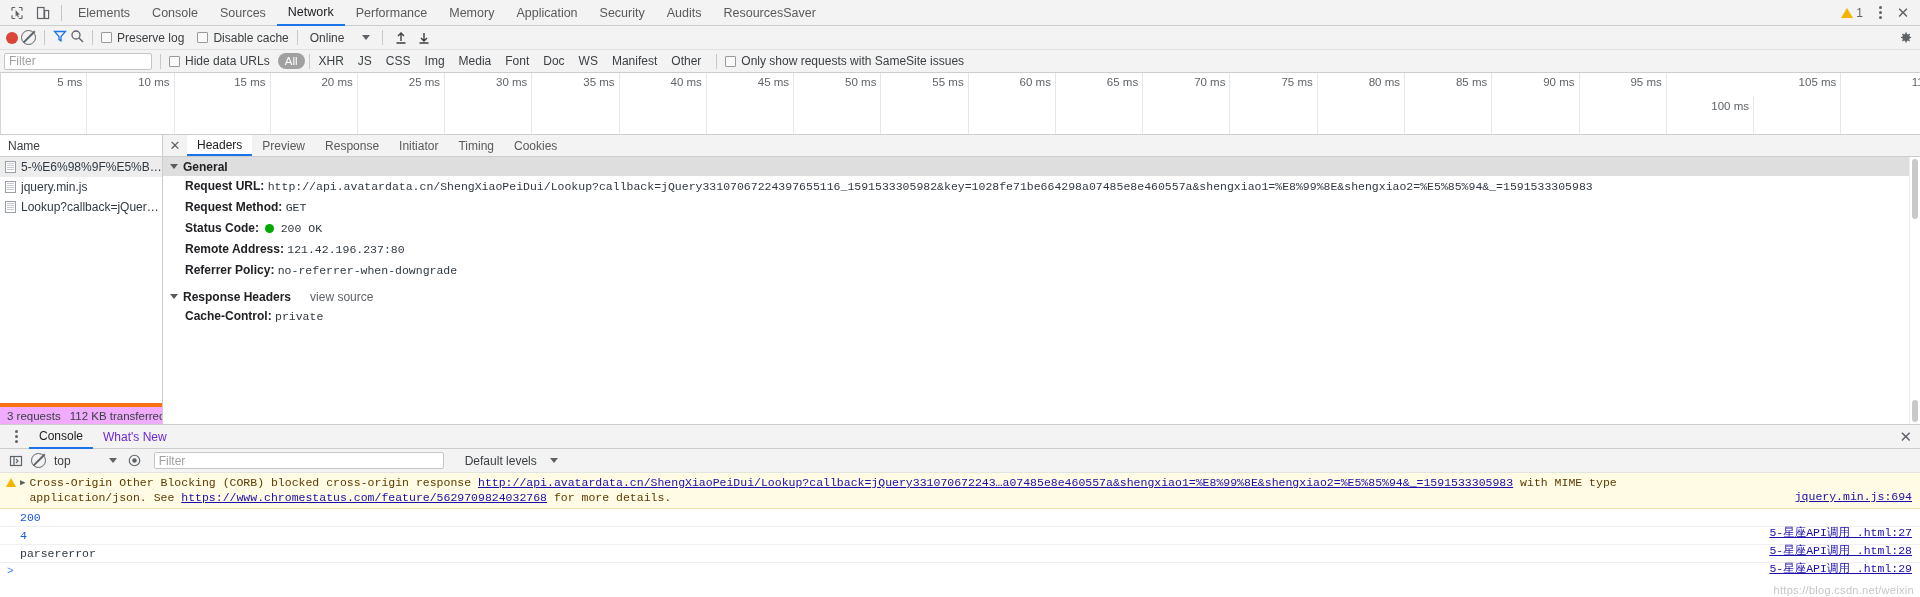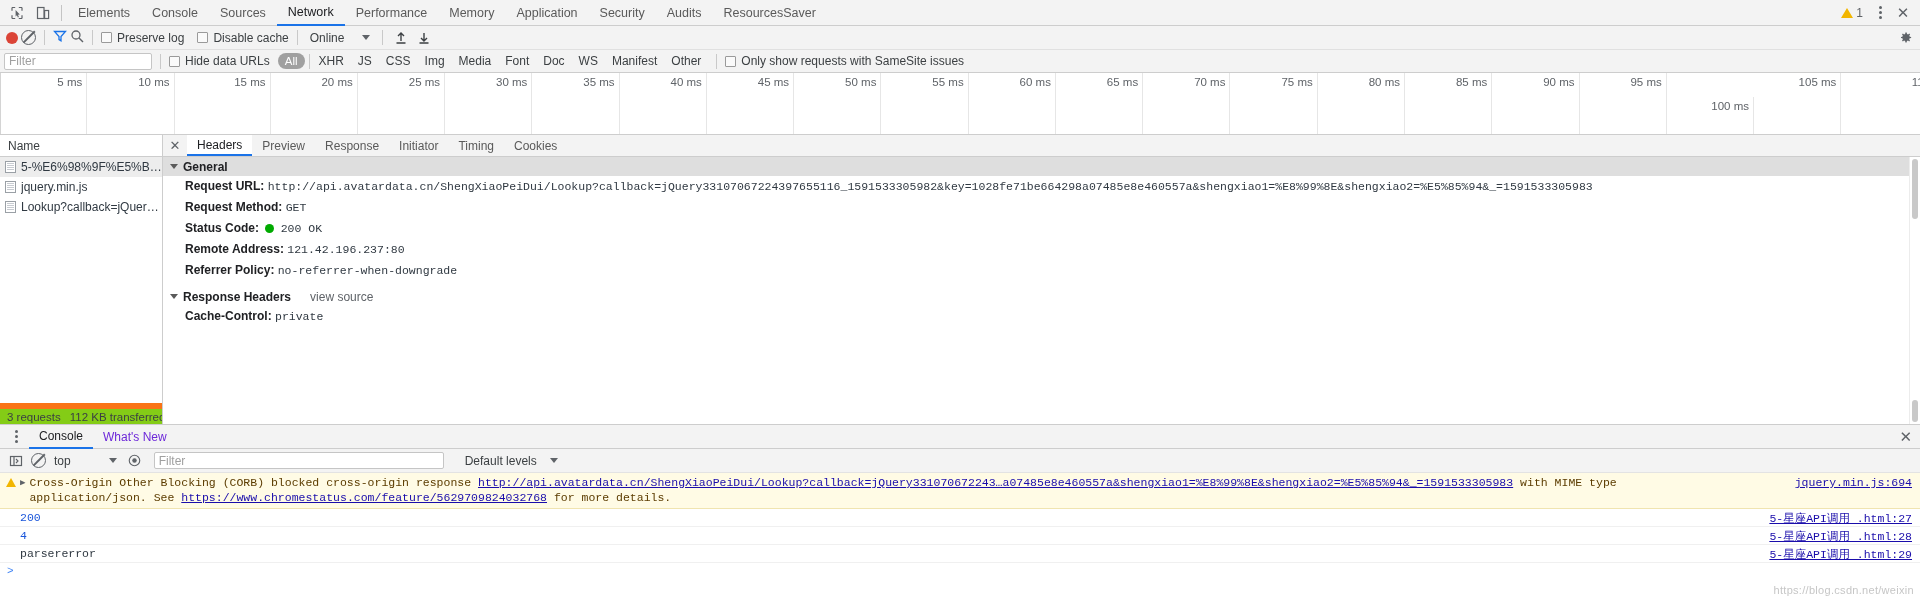--- a/index.html
+++ b/index.html
@@ -151,21 +151,21 @@
     width:11px;height:12px;border:1px solid #9aa0a6;background:#fff;
     display:inline-block;flex:0 0 auto;position:relative;
   }
   .doc-ic::after{
     content:'';position:absolute;left:1px;top:1px;right:1px;bottom:1px;
     background:repeating-linear-gradient(to bottom,#c7cbd1 0,#c7cbd1 1px,#fff 1px,#fff 2px);
   }
   .req-name{overflow:hidden;text-overflow:ellipsis;}
   .req-foot{
     height:21px;min-height:21px;display:flex;align-items:center;
-    border-top:6px solid #f97316;background:#84cc16;
+    border-top:4px solid #f97316;background:#f0abfc;
     font-size:11.5px;color:#3c4043;padding-left:7px;gap:9px;white-space:nowrap;overflow:hidden;
   }
 
   
   .detail{flex:1 1 auto;display:flex;flex-direction:column;min-width:0;background:#fff;position:relative;}
   .detail-tabs{
     height:22px;min-height:22px;display:flex;align-items:stretch;
     background:#f3f3f3;border-bottom:1px solid #cdcdcd;
   }
   .dt-close{width:24px;display:flex;align-items:center;justify-content:center;cursor:pointer;color:#5f6368;font-size:13px;}
@@ -221,21 +221,21 @@
     background:#fffbe5;border-bottom:1px solid #f0e4b0;
     display:flex;align-items:flex-start;gap:4px;
     padding:2px 4px 3px 6px;
     font-family:"Liberation Mono",monospace;font-size:11.5px;color:#5c3c00;line-height:15px;
     position:relative;
   }
   .warn-tri{width:0;height:0;border-left:5px solid transparent;border-right:5px solid transparent;border-bottom:9px solid #f2b600;margin-top:3px;flex:0 0 auto;}
   .expander{color:#5f6368;font-size:9px;margin-top:1px;flex:0 0 auto;cursor:pointer;}
   .msg-link{color:#1a0dab;text-decoration:underline;cursor:pointer;word-break:break-all;}
   .src-link{
-    position:absolute;right:8px;top:2px;color:#1a0dab;text-decoration:underline;
+    position:absolute;right:8px;top:16px;color:#1a0dab;text-decoration:underline;
     font-family:"Liberation Mono",monospace;font-size:11.5px;cursor:pointer;white-space:nowrap;
   }
   .msg-row{
     border-bottom:1px solid #f0f0f0;position:relative;min-height:17px;
     padding:1px 4px 1px 20px;
     font-family:"Liberation Mono",monospace;font-size:11.5px;line-height:15px;
   }
   .num-val{color:#1a56db;}
   .txt-val{color:#303942;}
   .prompt-row{

